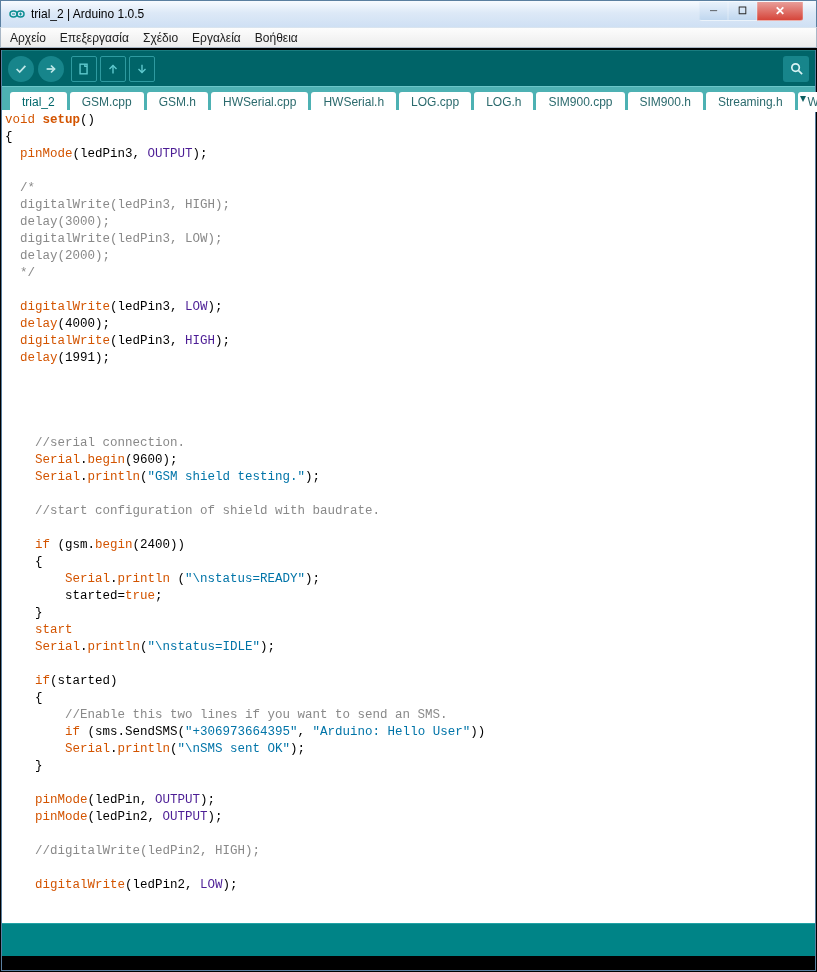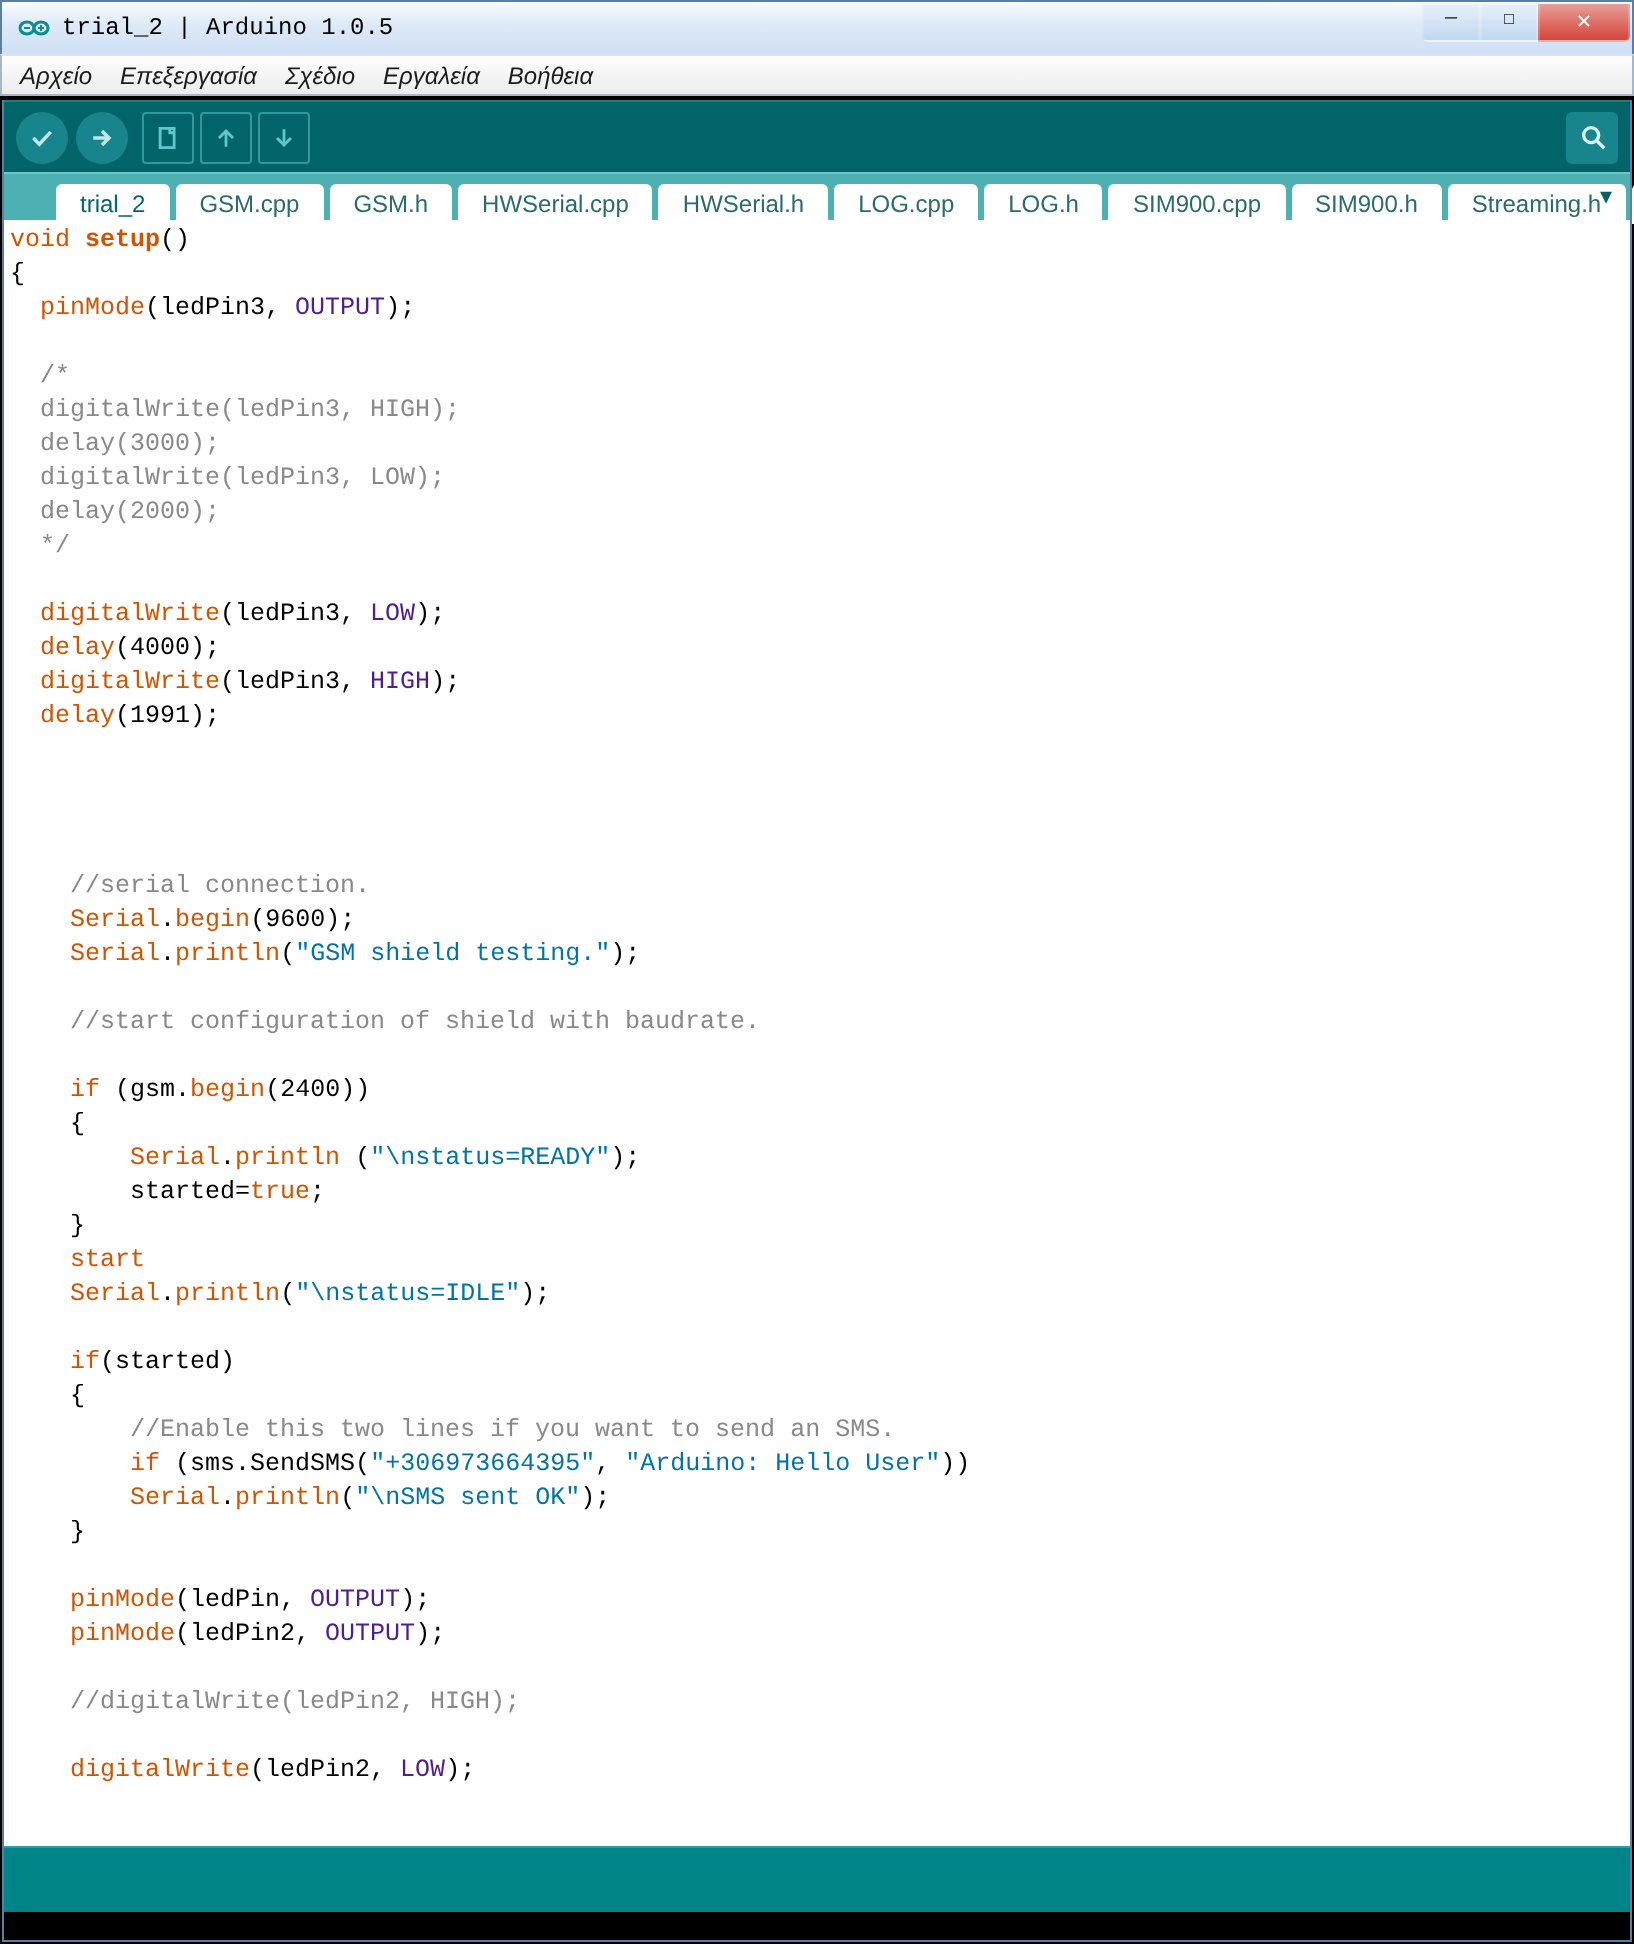--- a/index.html
+++ b/index.html
@@ -1,49 +1,49 @@
 <!DOCTYPE html>
 <html><head>
 <meta charset="utf-8">
 <style>
 * { margin:0; padding:0; box-sizing:border-box; }
 html,body { width:817px; height:972px; font-family:"Segoe UI",Tahoma,sans-serif; font-size:12px; overflow:hidden; background:#000; }
 
 
-.titlebar { height:27px; background:linear-gradient(#f7fbff,#dde9f7 45%,#cfe0f4); display:flex; align-items:center; padding:0 0 0 8px; border:1px solid #5a7fa0; border-bottom:none;font-family:Liberation Mono, monospace; }
+.titlebar { height:27px; background:linear-gradient(#f7fbff,#dde9f7 45%,#cfe0f4); display:flex; align-items:center; padding:0 12px 0 8px; border:1px solid #5a7fa0; border-bottom:none; }
 .titlebar-icon { width:16px; height:16px; border-radius:3px; display:flex; align-items:center; justify-content:center; margin-right:6px; }
 .titlebar-icon svg { width:16px; height:16px; }
 .titlebar-text { font-size:12px; color:#000; flex:1; white-space:nowrap; }
 .win-btns { display:flex; height:20px; align-self:flex-start; margin-top:1px; margin-right:1px; }
 .win-btn { width:29px; height:19px; display:flex; align-items:center; justify-content:center; border:1px solid #fff3; border-top:none; }
 .win-min { background:linear-gradient(#e8f1fb,#c0d7ef); border-radius:0 0 0 3px; }
 .win-max { background:linear-gradient(#e8f1fb,#c0d7ef); }
 .win-close { width:46px; background:linear-gradient(#e89e99,#d6453a); border-radius:0 0 3px 0; }
 .win-btn span { font-weight:bold; color:#2a2a2a; font-size:10px; line-height:1; }
 .win-close span { color:#fff; font-size:12px; }
 
 
 .menubar { height:21px; background:linear-gradient(#fdfdfd,#ececec); border:1px solid #a8b6c5; border-top-color:#d9e4ef; display:flex; align-items:center; padding:0 2px; }
-.menu-item { padding:2px 7px; color:#1b1b1b; cursor:default;font-style:italic; }
+.menu-item { padding:2px 7px; color:#1b1b1b; cursor:default; }
 
 
 .frame { position:absolute; top:50px; left:1px; right:1px; bottom:1px; background:#fff; border:1px solid #5a7fa0; border-top:none; }
 
 
 .toolbar { height:36px; background:#006468; display:flex; align-items:center; padding:0 6px; border-top:1px solid #1a7d80; }
 .tool-btn { width:26px; height:26px; border-radius:13px; background:#17858b; margin-right:4px; display:flex; align-items:center; justify-content:center; cursor:pointer; }
 .tool-btn svg { width:14px; height:14px; fill:none; stroke:#bfe7e8; stroke-width:2; }
 .tool-sq { width:26px; height:26px; border:1px solid #2e9aa0; border-radius:2px; margin-left:3px; display:flex; align-items:center; justify-content:center; cursor:pointer; }
 .tool-sq svg { width:14px; height:14px; fill:none; stroke:#5ec8cd; stroke-width:1.6; }
 .tool-spacer { flex:1; }
 .tool-monitor { width:26px; height:26px; background:#17858b; border-radius:3px; display:flex; align-items:center; justify-content:center; cursor:pointer; }
 .tool-monitor svg { width:15px; height:15px; fill:none; stroke:#d9f3f4; stroke-width:1.8; }
 
 
-.tabstrip { height:26px; background:#4db1b3; display:flex; align-items:flex-end; padding:0 0 0 26px; border-top:1px solid #6ac6c8; position:relative; }
+.tabstrip { height:26px; background:#4db1b3; display:flex; align-items:flex-end; padding:0 0 0 8px; border-top:1px solid #6ac6c8; position:relative; }
 .tab { height:20px; padding:0 12px; display:flex; align-items:center; font-size:12px; border-radius:3px 3px 0 0; margin-right:3px; background:#ffffff; color:#2b6a6d; cursor:pointer; white-space:nowrap; }
 .tab.active { background:#fff; color:#00686c; font-weight:normal; }
 .tab.clipped { padding:0 4px 0 10px; }
 .tab-ov { position:absolute; right:4px; top:3px; width:16px; height:16px; display:flex; align-items:center; justify-content:center; color:#0c5e60; cursor:pointer; }
 
 
 .editor-wrap { position:absolute; top:60px; left:0; right:0; bottom:47px; background:#fff; display:flex; }
 .editor-scroll { flex:1; overflow:auto; position:relative; }
 .code { font-family:"Consolas","Courier New",monospace; font-size:12.5px; line-height:17px; padding:2px 0 4px 3px; white-space:pre; color:#000; min-width:820px; }
 .kw { color:#d35400; }          

